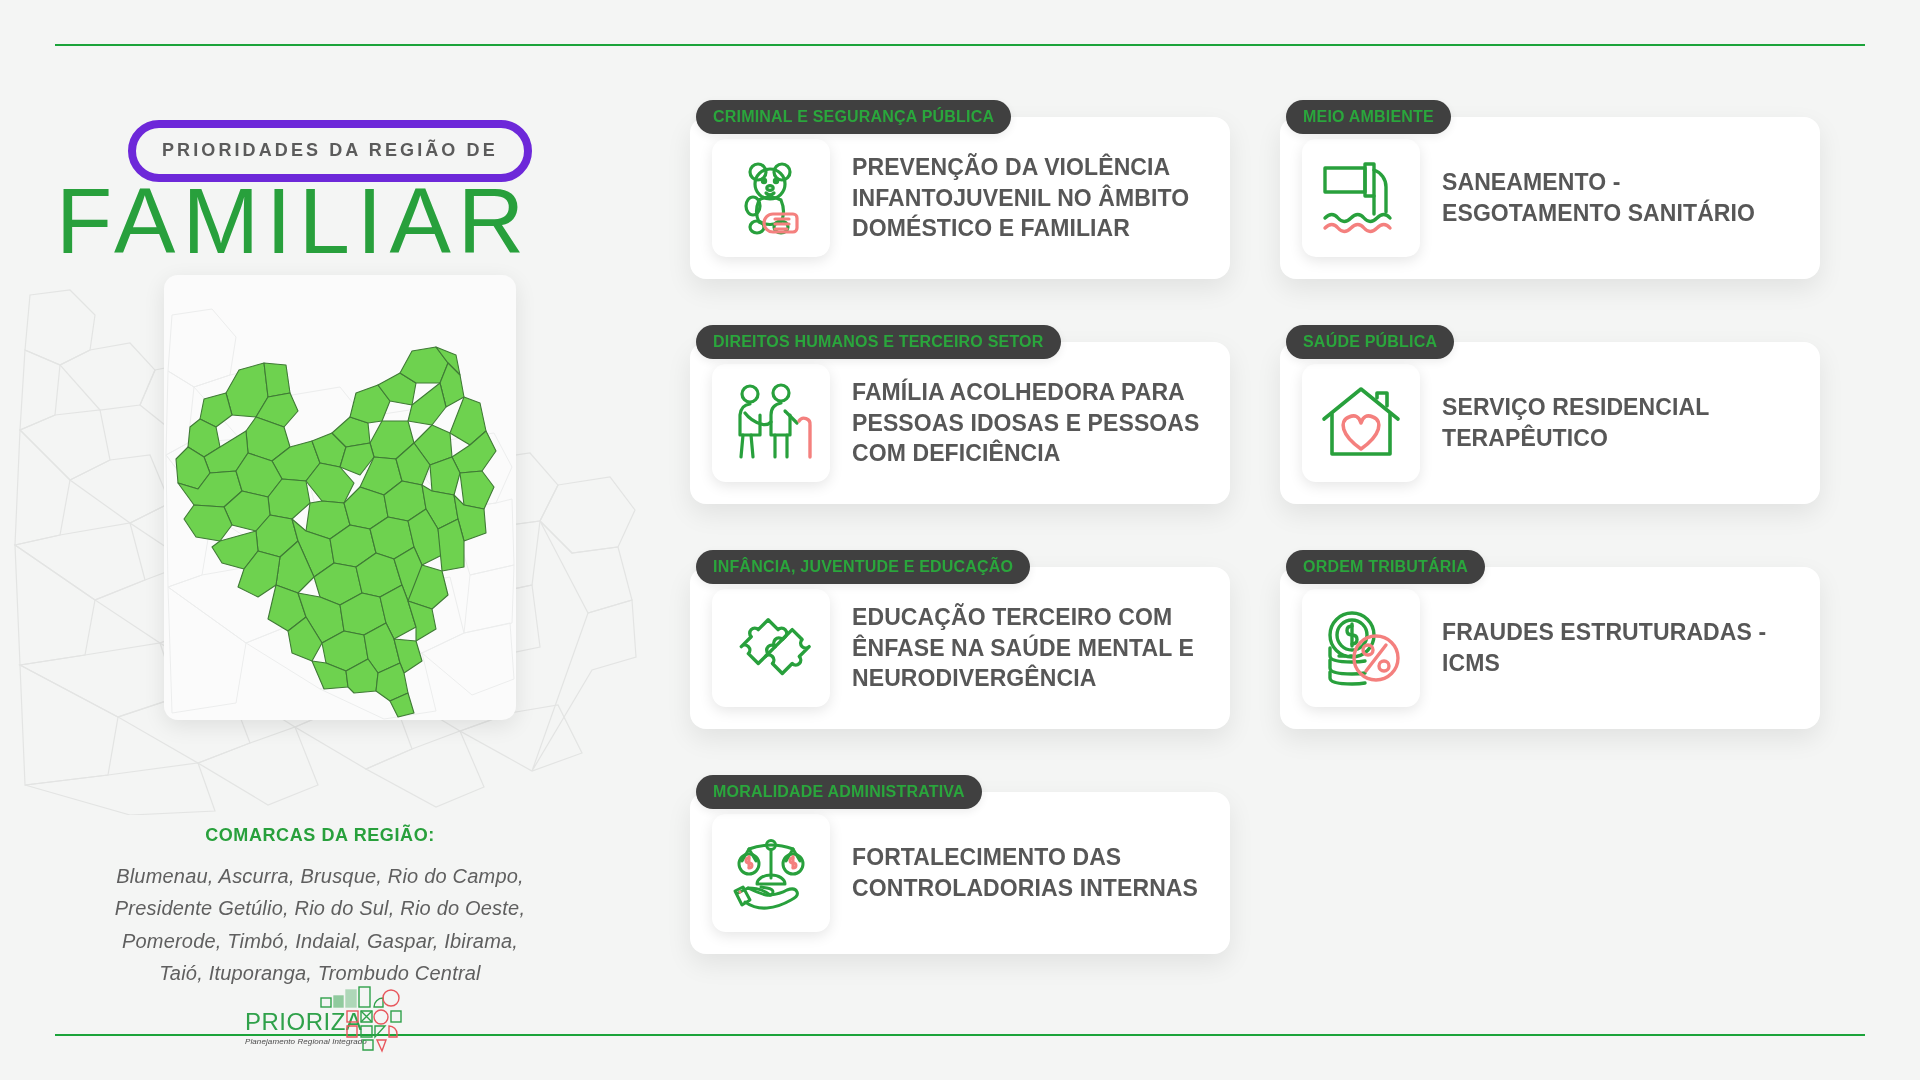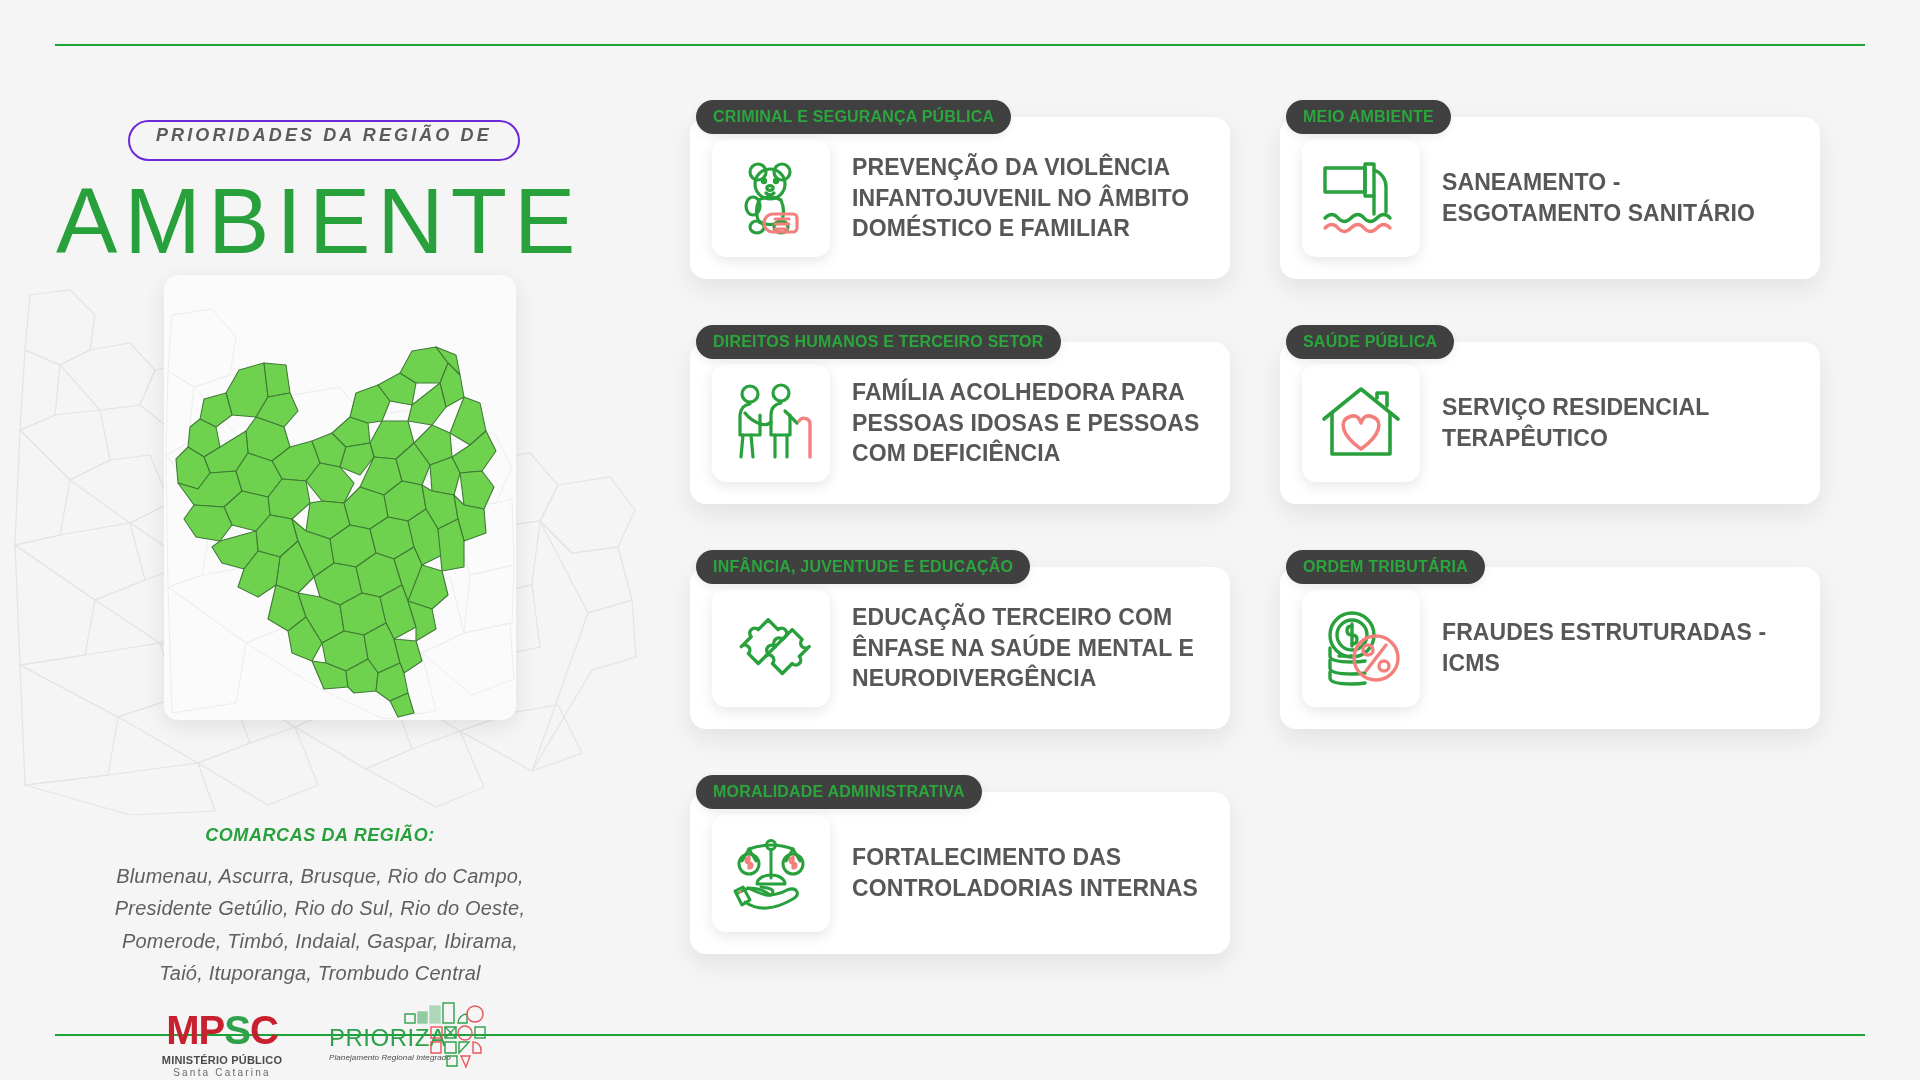--- a/index.html
+++ b/index.html
@@ -32,25 +32,24 @@
     left: 0;
     top: 80px;
     width: 640px;
     height: 930px;
   }
 
   .badge-pill {
     position: absolute;
     left: 128px;
     top: 40px;
-    padding: 3px 26px 13px;
-    border: 2px solid #6d28d9;
+    padding: 12px 26px 13px;
+    border: 8px solid #6d28d9;
     border-radius: 999px;
     background: transparent;
-    font-style: italic;
   }
   .badge-pill span {
     font-size: 18px;
     font-weight: 700;
     letter-spacing: 3.1px;
     color: #5b5b5b;
     white-space: nowrap;
   }
 
   .region-name {
@@ -100,21 +99,20 @@
     top: 745px;
     width: 640px;
     text-align: center;
   }
   .comarcas-title {
     font-size: 18px;
     font-weight: 700;
     color: #28a03c;
     letter-spacing: 0.6px;
     margin-bottom: 14px;
-    font-style: italic;
   }
   .comarcas-line {
     font-size: 20px;
     font-style: italic;
     color: #5f5f5f;
     line-height: 1.62;
     letter-spacing: 0.2px;
   }
 
   
@@ -247,21 +245,21 @@
 
 <div class="rule rule-top"></div>
 <div class="rule rule-bottom"></div>
 
 <div class="left-panel">
 
   <div class="badge-pill">
     <span>PRIORIDADES DA REGIÃO DE</span>
   </div>
 
-  <div class="region-name">AMBIENTE</div>
+  <div class="region-name">FAMILIAR</div>
 
   <div class="map-wrap">
     <svg class="map-bg-svg" viewBox="0 0 640 560">
       <g fill="none" stroke="#e3e4e3" stroke-width="1.2">
         <path d="M30 40 L70 35 L95 60 L90 95 L60 110 L25 95 Z"></path>
         <path d="M90 95 L130 88 L155 115 L140 150 L100 155 L60 110 Z"></path>
         <path d="M155 115 L205 105 L230 135 L215 170 L175 178 L140 150 Z"></path>
         <path d="M230 135 L285 128 L310 160 L295 195 L250 200 L215 170 Z"></path>
         <path d="M310 160 L365 152 L392 182 L375 218 L330 224 L295 195 Z"></path>
         <path d="M392 182 L448 175 L475 206 L458 242 L412 248 L375 218 Z"></path>
@@ -389,25 +387,20 @@
 
   <div class="comarcas">
     <div class="comarcas-title">COMARCAS DA REGIÃO:</div>
     <div class="comarcas-line">Blumenau, Ascurra, Brusque, Rio do Campo,</div>
     <div class="comarcas-line">Presidente Getúlio, Rio do Sul, Rio do Oeste,</div>
     <div class="comarcas-line">Pomerode, Timbó, Indaial, Gaspar, Ibirama,</div>
     <div class="comarcas-line">Taió, Ituporanga, Trombudo Central</div>
   </div>
 
   <div class="logos">
-    <div class="logo-mpsc">
-      <div class="mpsc-mark"><span>MP</span><span class="g">S</span><span>C</span></div>
-      <div class="mpsc-sub1">MINISTÉRIO PÚBLICO</div>
-      <div class="mpsc-sub2">Santa Catarina</div>
-    </div>
     <div class="logo-prioriza">
       <svg class="prioriza-mosaic" width="86" height="74" viewBox="0 0 86 74">
         <g stroke="#2fa14a" stroke-width="1.4" fill="none">
           <rect x="4" y="16" width="10" height="9"></rect>
           <rect x="17" y="14" width="9" height="11" fill="#2fa14a" opacity=".5"></rect>
           <rect x="29" y="8" width="10" height="17" fill="#2fa14a" opacity=".35"></rect>
           <rect x="42" y="5" width="11" height="20"></rect>
           <path d="M57 25 a9 9 0 0 1 9-9 v9 z"></path>
           <circle cx="74" cy="16" r="8" stroke="#e8565c"></circle>
           <rect x="30" y="29" width="11" height="11" stroke="#e8565c"></rect>

